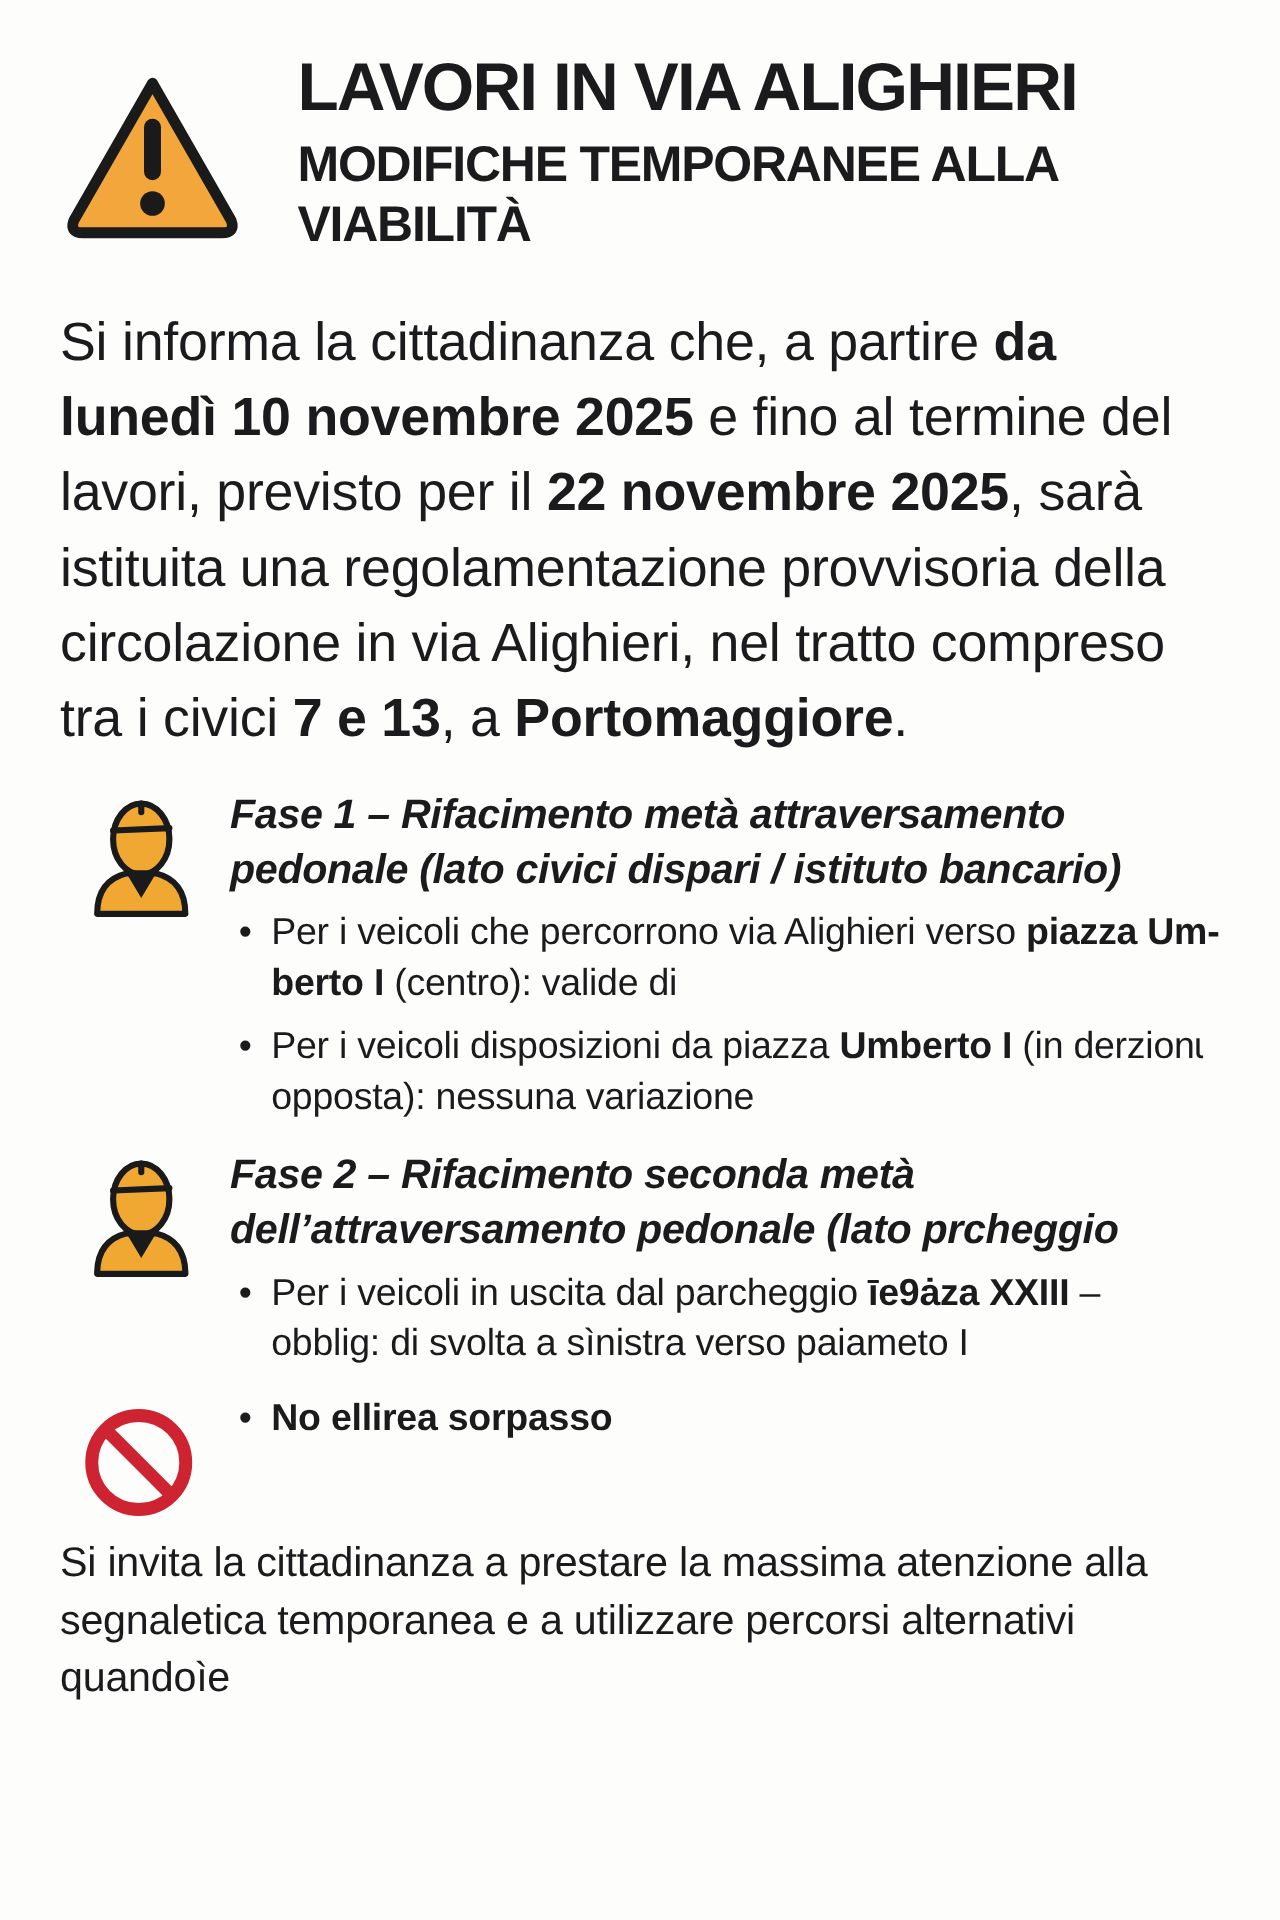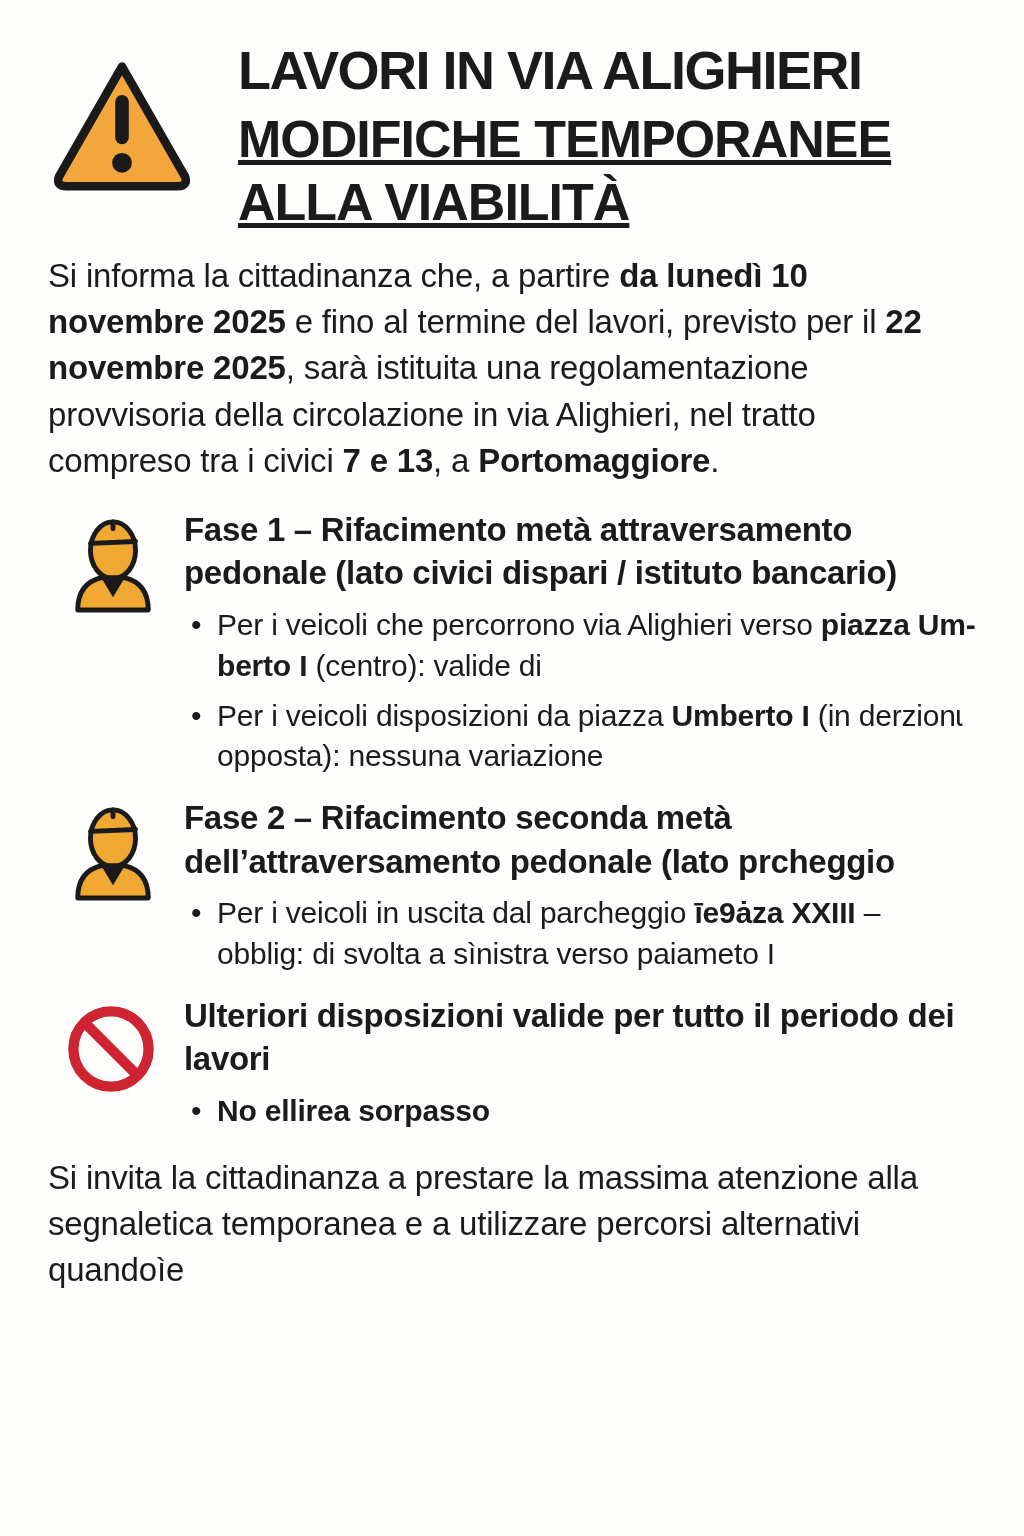--- a/index.html
+++ b/index.html
@@ -5,48 +5,48 @@
   html,body{margin:0;padding:0;}
   body{
     width:1024px;height:1536px;overflow:hidden;
     background:#fdfdfc;color:#1b1b1d;
     font-family:"Liberation Sans","DejaVu Sans",sans-serif;
     -webkit-font-smoothing:antialiased;
   }
   .page{padding:40px 44px 0 48px;}
 
   
-  .header{display:flex;align-items:flex-start;gap:40px;margin-bottom:20px;}
+  .header{display:flex;align-items:flex-start;gap:40px;margin-bottom:36px;}
   .warning-wrap{flex:0 0 150px;padding-top:6px;}
   .warning-wrap svg{width:148px;height:162px;display:block;}
   .title-block{padding-top:2px;}
   .title{
     font-size:54px;font-weight:700;line-height:1.04;
     letter-spacing:-1.5px;margin:0;
   }
   .subtitle{
-    font-size:52px;font-weight:700;line-height:1.2;
-    letter-spacing:-1px;margin:10px 0 0;max-width:700px;text-decoration:underline;
+    font-size:40px;font-weight:700;line-height:1.2;
+    letter-spacing:-1px;margin:10px 0 0;max-width:700px;
   }
 
   
   .intro{
-    font-size:33px;line-height:1.4;margin:0 0 24px;
+    font-size:43px;line-height:1.4;margin:0 0 24px;
     max-width:900px;letter-spacing:-0.2px;
   }
 
   
   .section{display:grid;grid-template-columns:128px 1fr;column-gap:8px;margin-bottom:10px;}
   .icon-cell{padding-left:16px;padding-top:4px;}
   .icon-cell svg{display:block;}
   .worker-svg{width:98px;height:104px;}
   .noentry-svg{width:94px;height:94px;margin-top:4px;}
   .section-heading{
     font-size:33px;font-weight:700;line-height:1.32;
-    letter-spacing:-0.3px;margin:0 0 10px;max-width:790px;
+    letter-spacing:-0.3px;margin:0 0 10px;max-width:790px;font-style:italic;
   }
   ul.bullets{list-style:none;margin:0;padding:0;}
   ul.bullets li{
     position:relative;padding-left:33px;margin-bottom:9px;
     font-size:30px;line-height:1.36;max-width:815px;
     white-space:pre-wrap;letter-spacing:-0.2px;
   }
   ul.bullets li::before{
     content:"\2022";position:absolute;left:7px;top:0;
   }
@@ -120,21 +120,20 @@
   </div>
 
   <div class="section section-restrictions">
     <div class="icon-cell">
       <svg class="noentry-svg" viewBox="0 0 100 100" aria-hidden="true">
         <circle cx="50" cy="50" r="40" fill="none" stroke="#CE2431" stroke-width="11"></circle>
         <line x1="23" y1="23" x2="77" y2="77" stroke="#CE2431" stroke-width="11"></line>
       </svg>
     </div>
     <div>
-      <h3 class="section-heading">Ulteriori disposizioni valide per tutto il periodo dei lavori</h3>
       <ul class="bullets">
         <li><span class="seg-b">No ellirea sorpasso</span></li>
       </ul>
     </div>
   </div>
 
   <p class="footer-notice">Si invita la cittadinanza a prestare la massima atenzione alla segnaletica temporanea e a utilizzare percorsi alternativi quandoìe</p>
 
 </div>
 

